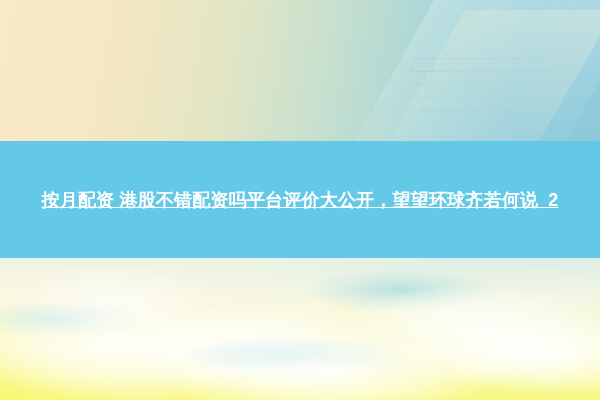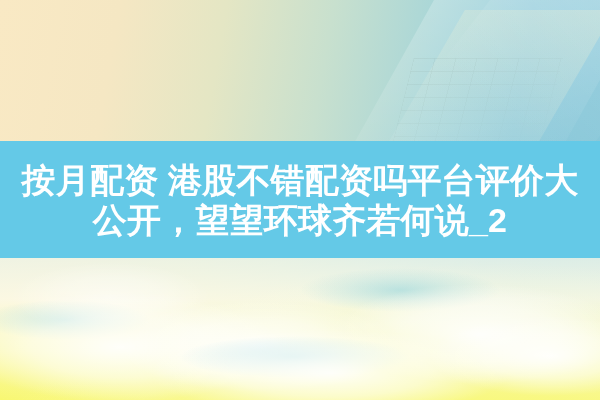--- a/index.html
+++ b/index.html
@@ -160,25 +160,26 @@
   }
 
   .title-text {
     margin: 0;
     padding: 0 10px;
     width: 100%;
     box-sizing: border-box;
     text-align: center;
     color: #ffffff;
     font-weight: 700;
-    font-size: 34px;
+    font-size: 18px;
     line-height: 40px;
     letter-spacing: 0.2px;
     white-space: pre-line;
     text-rendering: optimizeLegibility;
+    text-decoration: underline;
   }
 </style>
 </head>
 <body>
 
 <div class="canvas">
 
   <div class="sky-base"></div>
   <div class="sky-lower"></div>
   <div class="sky-glow-yellow"></div>

